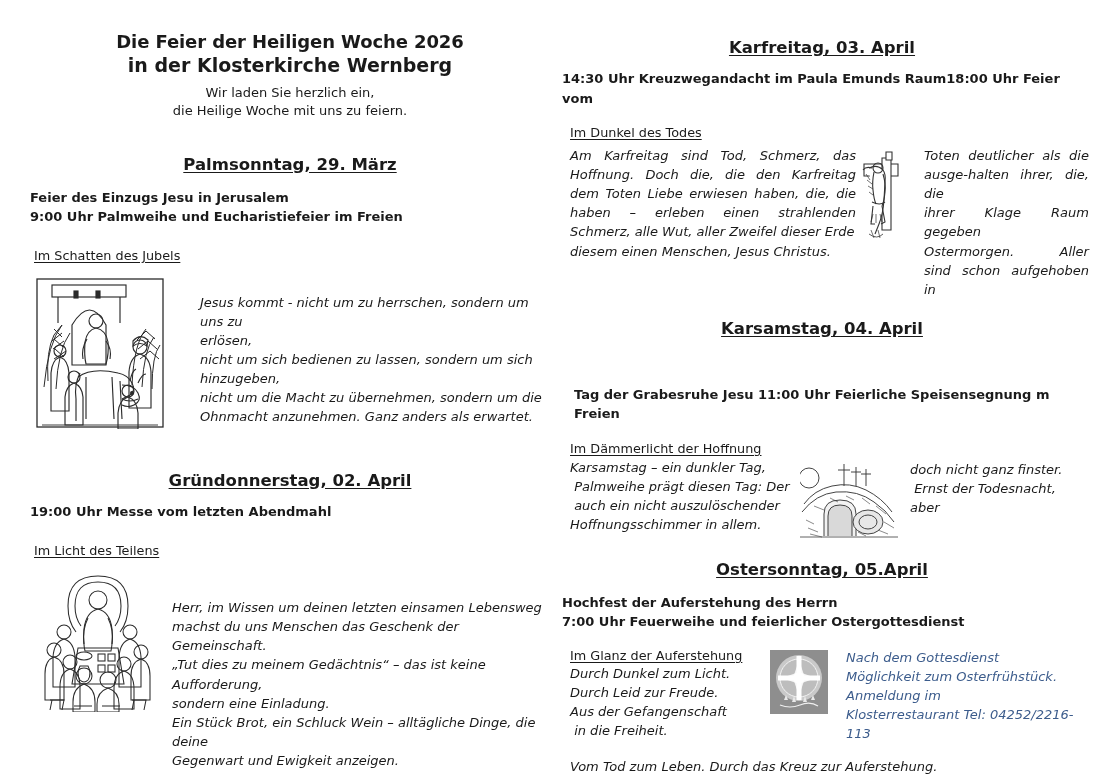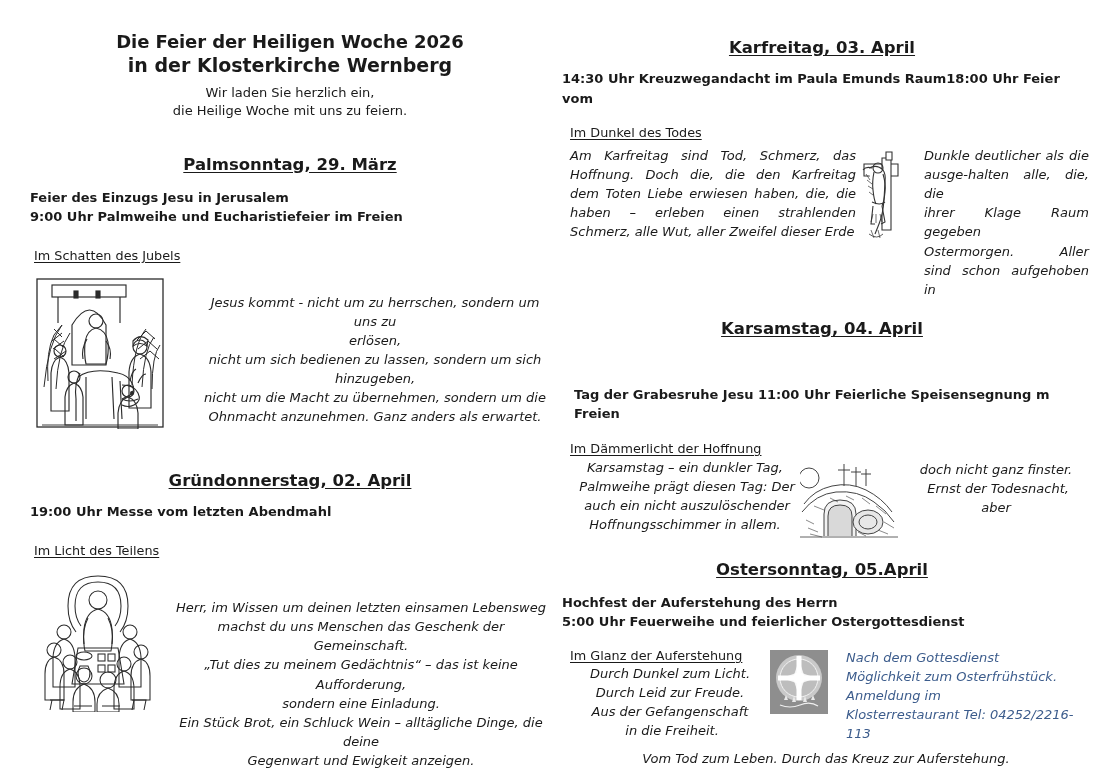--- a/index.html
+++ b/index.html
@@ -69,21 +69,20 @@
   .sectionlabel {
     font-size: 12.8px;
     text-decoration: underline;
     text-underline-offset: 2px;
     font-weight: 400;
   }
   .quote {
     font-size: 13px;
     font-style: italic;
     line-height: 1.47;
-    text-align: center;
   }
   .quote.just { text-align: justify; }
   .blue {
     color: #3c5c8c;
     font-size: 13px;
     font-style: italic;
     line-height: 1.47;
   }
   .row { display: flex; }
   .art { display: block; }
@@ -248,20 +247,21 @@
     <div class="sectionlabel" style="padding-left:8px">Im Dunkel des Todes</div>
 
     <div class="row" style="margin-top:6px">
       <div style="flex:0 0 286px; padding-left:8px;">
         <div class="quote just">
           <div style="text-align:justify;text-align-last:justify">Am Karfreitag sind Tod, Schmerz, das</div>
           <div style="text-align:justify;text-align-last:justify">Hoffnung. Doch die, die den Karfreitag</div>
           <div style="text-align:justify;text-align-last:justify">dem Toten Liebe erwiesen haben, die, die</div>
           <div style="text-align:justify;text-align-last:justify">haben – erleben einen strahlenden</div>
           <div>Schmerz, alle Wut, aller Zweifel dieser Erde</div>
+          <div>diesem einen Menschen, Jesus Christus.</div>
         </div>
       </div>
 
       <div style="flex:0 0 52px; padding-top:2px;">
         <svg class="art" width="50" height="105" viewBox="0 0 50 105" fill="none" stroke="#333" stroke-width="1.1">
 
           <path d="M8 16 l34 0 l0 12 l-34 0 z" fill="#fff"></path>
           <path d="M26 10 l9 0 l0 72 l-9 0 z" fill="#fff"></path>
           <path d="M30 4 l6 0 l0 8 l-6 0 z" fill="#fff"></path>
 
@@ -277,22 +277,22 @@
             <path d="M10 26 l4 6 M11 32 l5 4 M12 38 l5 3 M13 44 l4 3"></path>
             <path d="M17 66 l-2 8 M20 66 l0 9 M24 66 l2 8"></path>
             <path d="M15 82 l3 8 M22 82 l2 8"></path>
           </g>
           <path d="M13 86 q8 6 14 0" stroke-width="0.8"></path>
         </svg>
       </div>
 
       <div style="flex:1 1 auto; padding-left:16px;">
         <div class="quote just">
-          <div style="text-align:justify;text-align-last:justify">Dunkle deutlicher als die</div>
-          <div>ausge-halten alle, die, die</div>
+          <div style="text-align:justify;text-align-last:justify">Toten deutlicher als die</div>
+          <div>ausge-halten ihrer, die, die</div>
           <div style="text-align:justify;text-align-last:justify">ihrer Klage Raum gegeben</div>
           <div style="white-space:pre">Ostermorgen.           Aller</div>
           <div style="text-align:justify;text-align-last:justify">sind schon aufgehoben in</div>
         </div>
       </div>
     </div>
 
     <div style="height:20px"></div>
     <div class="dayhead">Karsamstag, 04. April</div>
     <div style="height:16px"></div>
@@ -342,21 +342,21 @@
           <div>doch nicht ganz finster.</div>
           <div style="white-space:pre-wrap"> Ernst der Todesnacht, aber</div>
         </div>
       </div>
     </div>
 
     <div style="height:22px"></div>
     <div class="dayhead">Ostersonntag, 05.April</div>
     <div style="height:14px"></div>
     <div class="daylines">Hochfest der Auferstehung des Herrn</div>
-    <div class="daylines">5:00 Uhr Feuerweihe und feierlicher Ostergottesdienst</div>
+    <div class="daylines">7:00 Uhr Feuerweihe und feierlicher Ostergottesdienst</div>
 
     <div style="height:16px"></div>
     <div class="row">
       <div style="flex:0 0 200px; padding-left:8px;">
         <div class="sectionlabel">Im Glanz der Auferstehung</div>
         <div class="quote" style="margin-top:1px">
           <div>Durch Dunkel zum Licht.</div>
           <div>Durch Leid zur Freude.</div>
           <div>Aus der Gefangenschaft</div>
           <div style="white-space:pre-wrap"> in die Freiheit.</div>
@@ -386,19 +386,19 @@
       <div style="flex:1 1 auto; padding-left:10px;">
         <div class="blue">
           <div>Nach dem Gottesdienst</div>
           <div>Möglichkeit zum Osterfrühstück.</div>
           <div>Anmeldung im</div>
           <div>Klosterrestaurant Tel: 04252/2216-113</div>
         </div>
       </div>
     </div>
 
-    <div class="quote" style="padding-left:8px; margin-top:6px;">Vom Tod zum Leben. Durch das Kreuz zur Auferstehung.</div>
+    <div class="quote" style="padding-left:8px; margin-top:14px;">Vom Tod zum Leben. Durch das Kreuz zur Auferstehung.</div>
 
     <div style="height:20px"></div>
     <div class="dayhead">Ostermontag, 06. April</div>
 
   </div>
 </div>
 
 </body></html>

